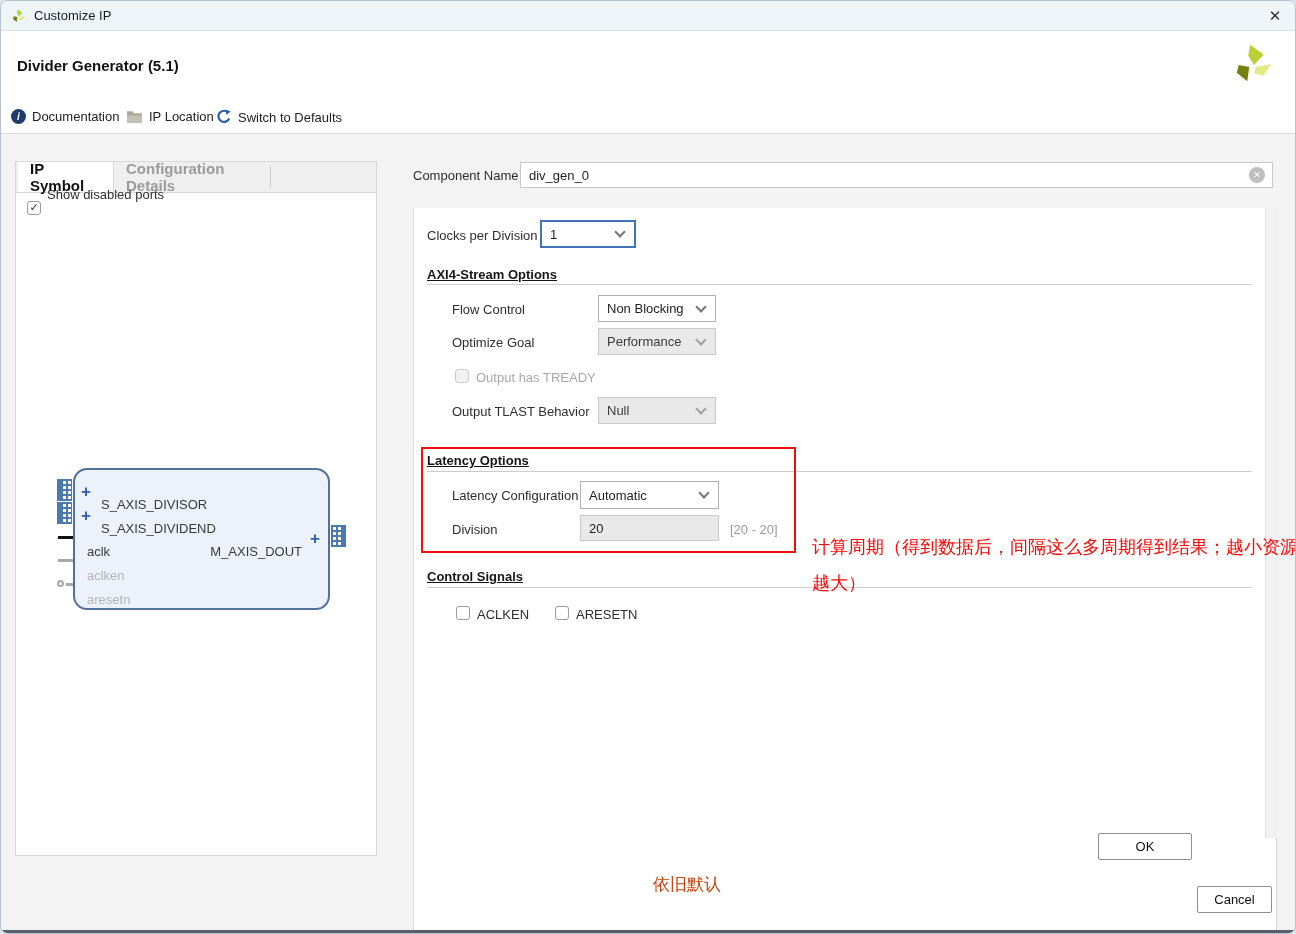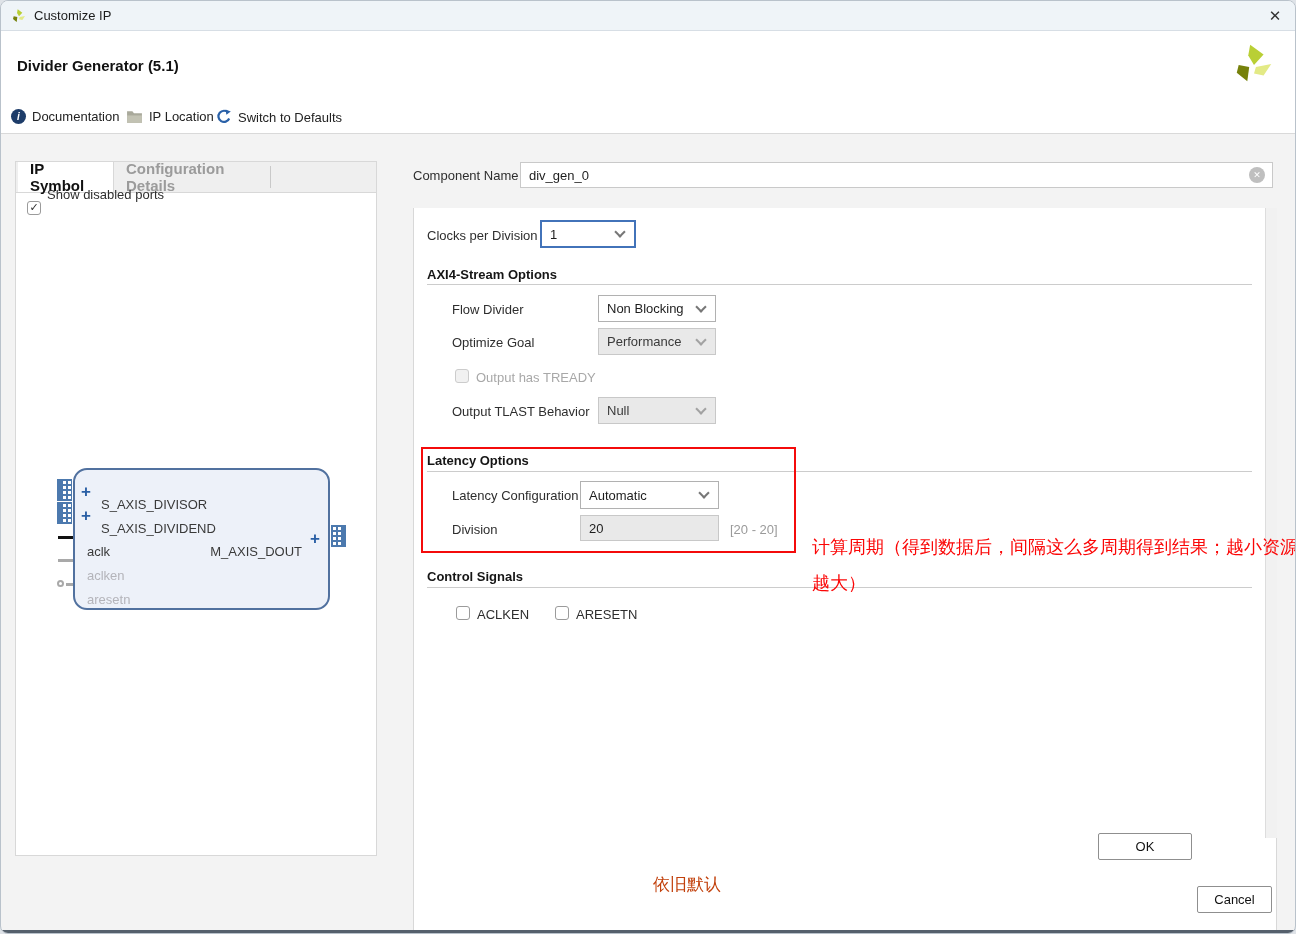--- a/index.html
+++ b/index.html
@@ -18,21 +18,21 @@
   .info-ic { width:15px; height:15px; border-radius:50%; background:#1d3c69; color:#fff; font-size:10px; font-weight:bold; text-align:center; line-height:15px; font-style:italic; }
   
   .panel { position:absolute; background:#fff; border:1px solid #d8d8d8; }
   .tabbar { position:absolute; left:0; top:0; width:100%; background:#efefef; border-bottom:1px solid #d8d8d8; }
   .tab { position:absolute; top:0; height:100%; font-size:15px; font-weight:bold; color:#9b9b9b; display:flex; align-items:center; padding:0 12px; cursor:pointer; }
   .tab.active { background:#fff; color:#111; border-right:1px solid #d8d8d8; }
   .vsep { position:absolute; top:4px; width:1px; height:22px; background:#c9c9c9; }
   
   .lbl { position:absolute; font-size:13px; color:#2e2e2e; white-space:nowrap; }
   .lbl.dis { color:#a8a8a8; }
-  .sec-h { position:absolute; font-size:13px; font-weight:bold; color:#151515; white-space:nowrap; }
+  .sec-h { position:absolute; font-size:13px; font-weight:bold; color:#151515; white-space:nowrap;text-decoration:underline; }
   .hr { position:absolute; height:1px; background:#cccccc; }
   .dd { position:absolute; background:#fff; border:1px solid #b1b1b1; font-size:13px; color:#1d1d1d; display:flex; align-items:center; padding:0 24px 0 8px; cursor:pointer; }
   .dd .chev { position:absolute; right:10px; top:50%; margin-top:-6px; width:8px; height:8px; border-right:2px solid #777; border-bottom:2px solid #777; transform:rotate(45deg); }
   .dd.focus { border:2px solid #4273b9; }
   .dd.disabled { background:#e9e9e9; border-color:#c8c8c8; color:#3a3a3a; cursor:default; }
   .dd.disabled .chev { border-color:#a2a2a2; }
   .tf { position:absolute; background:#fff; border:1px solid #c9c9c9; font-size:13px; color:#1d1d1d; display:flex; align-items:center; padding:0 8px; }
   .tf.disabled { background:#e9e9e9; border-color:#c8c8c8; }
   .cb { position:absolute; width:14px; height:14px; background:#fff; border:1px solid #9b9b9b; border-radius:3px; font-size:11px; color:#2c2c2c; text-align:center; line-height:12px; cursor:pointer; font-family:"DejaVu Sans", sans-serif; }
   .cb.disabled { background:#f1f1f1; border-color:#cccccc; cursor:default; }
@@ -178,21 +178,21 @@
 
     <span class="lbl" style="left:13px;top:20px">Clocks per Division</span>
     <div class="dd focus" style="left:126px;top:12px;width:96px;height:28px">
       <span>1</span>
       <span class="chev"></span>
     </div>
 
     <span class="sec-h" style="left:13px;top:59px">AXI4-Stream Options</span>
     <div class="hr" style="left:13px;top:76px;width:825px"></div>
 
-    <span class="lbl" style="left:38px;top:94px">Flow Divider</span>
+    <span class="lbl" style="left:38px;top:94px">Flow Control</span>
     <div class="dd" style="left:184px;top:87px;width:118px;height:27px">
       <span>Non Blocking</span>
       <span class="chev"></span>
     </div>
 
     <span class="lbl" style="left:38px;top:127px">Optimize Goal</span>
     <div class="dd disabled" style="left:184px;top:120px;width:118px;height:27px">
       <span>Performance</span>
       <span class="chev"></span>
     </div>

